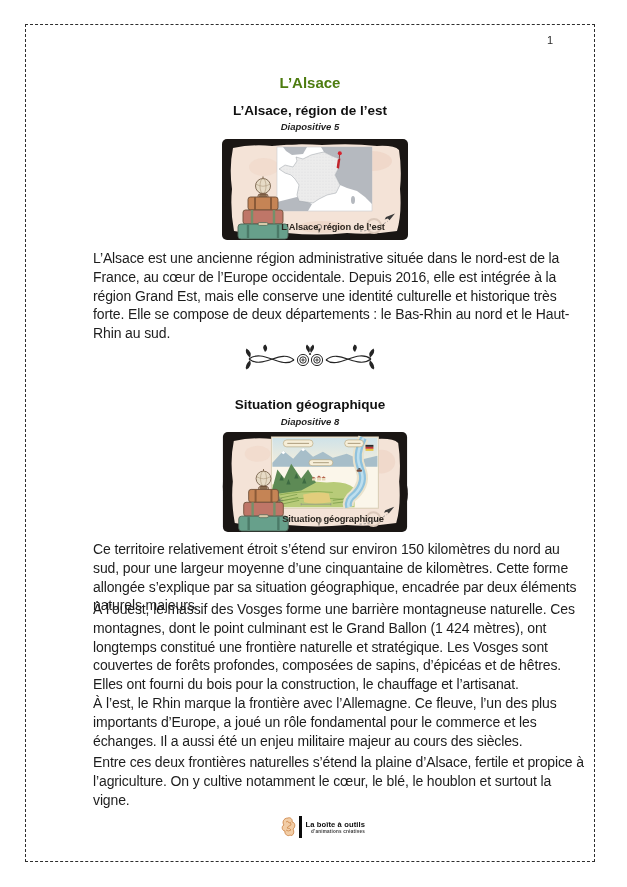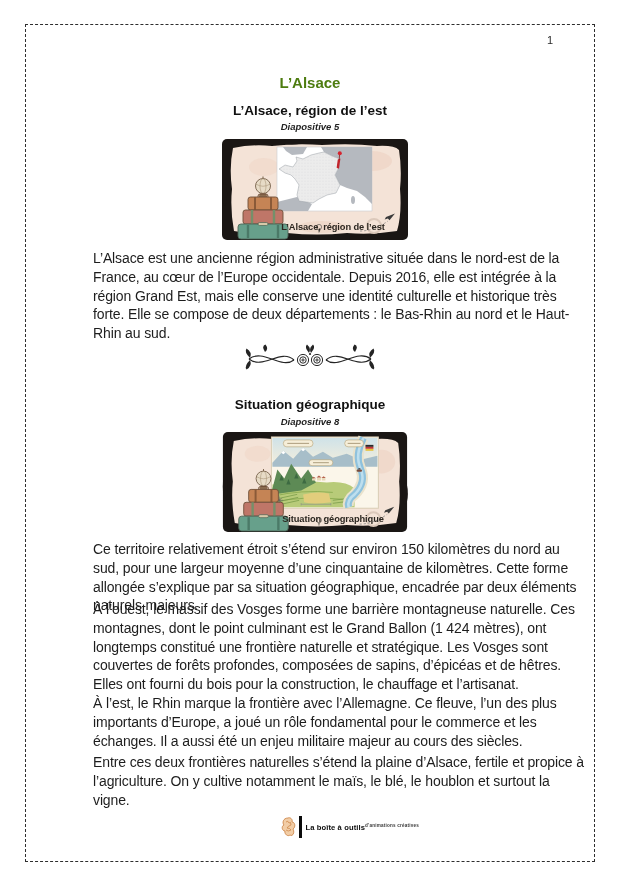--- a/index.html
+++ b/index.html
@@ -56,21 +56,21 @@
   .divider{
     position:absolute;left:243px;top:343px;width:134px;height:30px;
   }
   .divider svg{display:block;width:100%;height:100%;}
   .footer-logo{
     position:absolute;left:280px;top:814px;height:26px;
     display:flex;align-items:center;
   }
   .logo-icon{width:16px;height:22px;margin-right:3px;}
   .logo-bar{width:2.5px;height:22px;background:#0c0c0c;margin-right:4px;}
-  .logo-text{display:flex;flex-direction:row;justify-content:center;text-align:right;}
+  .logo-text{display:flex;flex-direction:column;justify-content:center;text-align:right;}
   .logo-title{font-size:7.6px;font-weight:bold;color:#0d0d0d;line-height:9px;letter-spacing:0.1px;}
   .logo-tagline{font-size:4.6px;font-weight:bold;color:#3a3a3a;line-height:6px;letter-spacing:0.2px;}
 </style>
 </head>
 <body>
 
 <div class="page-border"></div>
 
 <div class="page-number">1</div>
 
@@ -261,21 +261,21 @@
     <path d="M164,79 l9,-3.4 l-5.5,6.6 l-1.6,-1.6 l-3.2,1 Z" fill="#3a3a3a"></path>
     <circle cx="97" cy="89" r="2.6" fill="none" stroke="#8a8178" stroke-width="1"></circle>
     <path d="M95.6,91 L97,95.5 L98.4,91 Z" fill="#8a8178"></path>
   </svg>
   <div class="slide-caption">Situation géographique</div>
 </div>
 
 <div class="para p2">Ce territoire relativement étroit s’étend sur environ 150 kilomètres du nord au sud, pour une largeur moyenne d’une cinquantaine de kilomètres. Cette forme allongée s’explique par sa situation géographique, encadrée par deux éléments naturels majeurs.</div>
 <div class="para p3">À l’ouest, le massif des Vosges forme une barrière montagneuse naturelle. Ces montagnes, dont le point culminant est le Grand Ballon (1 424 mètres), ont longtemps constitué une frontière naturelle et stratégique. Les Vosges sont couvertes de forêts profondes, composées de sapins, d’épicéas et de hêtres. Elles ont fourni du bois pour la construction, le chauffage et l’artisanat.</div>
 <div class="para p4">À l’est, le Rhin marque la frontière avec l’Allemagne. Ce fleuve, l’un des plus importants d’Europe, a joué un rôle fondamental pour le commerce et les échanges. Il a aussi été un enjeu militaire majeur au cours des siècles.</div>
-<div class="para p5">Entre ces deux frontières naturelles s’étend la plaine d’Alsace, fertile et propice à l’agriculture. On y cultive notamment le maïs, le blé, le houblon et surtout la vigne.</div>
+<div class="para p5">Entre ces deux frontières naturelles s’étend la plaine d’Alsace, fertile et propice à l’agriculture. On y cultive notamment le cœur, le blé, le houblon et surtout la vigne.</div>
 
 <div class="footer-logo">
   <svg class="logo-icon" viewBox="0 0 16 22" aria-hidden="true">
     <path d="M8,2 C3,2 2,7 4,9 C1,10 2,15 5,15 C4,18 8,21 10,19 C13,21 15,16 13,13 C16,11 15,6 12,6 C13,3 10,1 8,2 Z" fill="#f2cda6" stroke="#c97f3f" stroke-width="0.8"></path>
     <path d="M6,6 Q8,4 9,7 Q11,5 11,9 Q8,10 7,12 Q10,12 11,14 Q8,16 6,14" stroke="#c97f3f" stroke-width="0.7" fill="none"></path>
   </svg>
   <div class="logo-bar"></div>
   <div class="logo-text">
     <div class="logo-title">La boîte à outils</div>
     <div class="logo-tagline">d’animations créatives</div>

